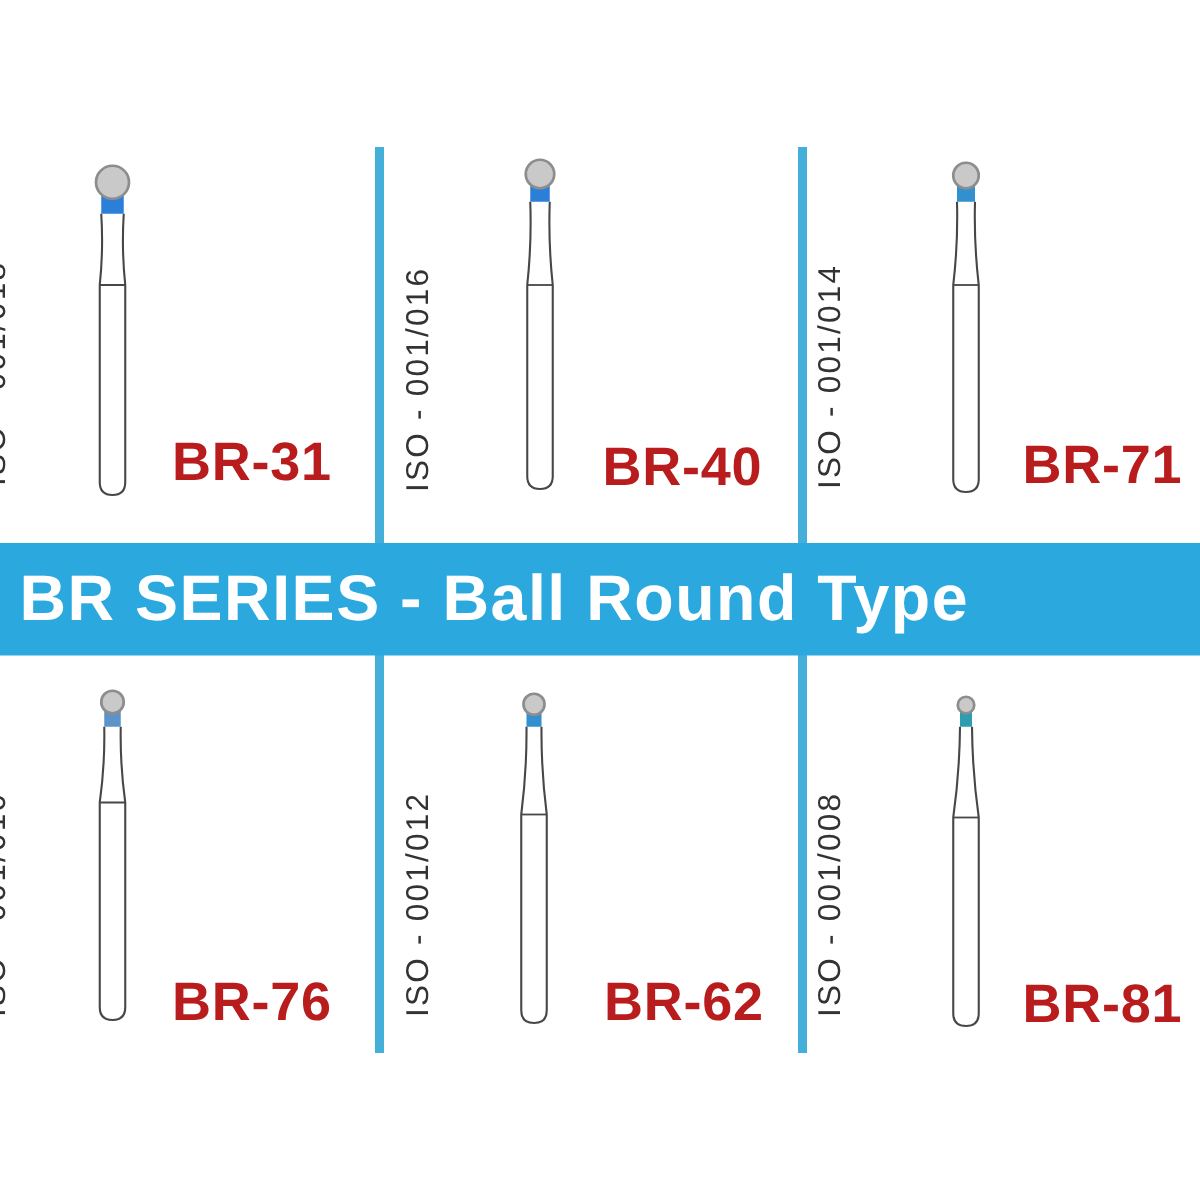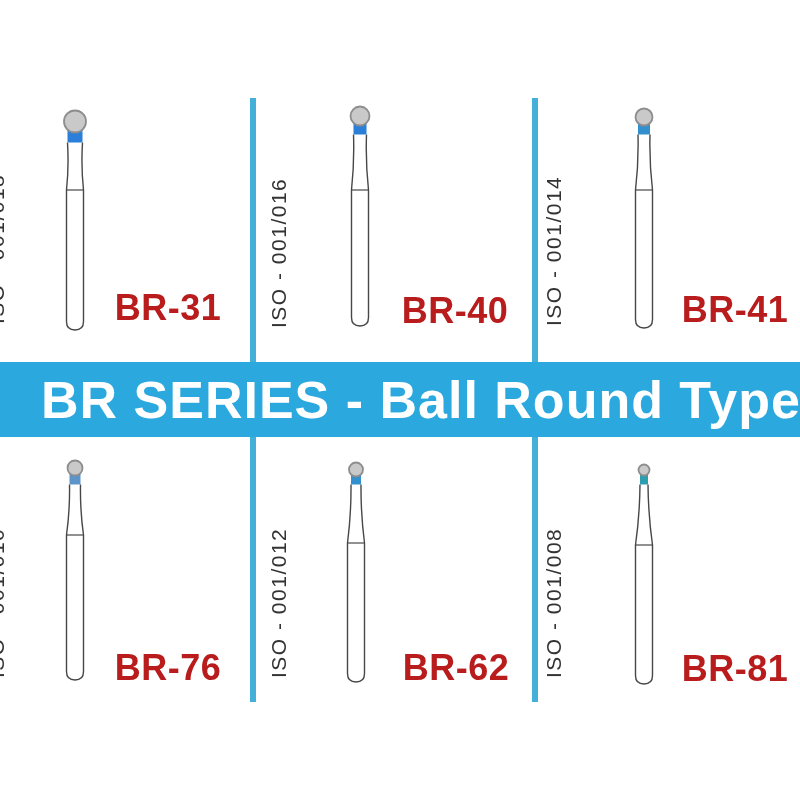--- a/index.html
+++ b/index.html
@@ -3,23 +3,22 @@
 <meta charset="utf-8">
 <style>
   html,body{margin:0;padding:0;background:#ffffff;}
   #stage{
     position:relative;width:800px;height:800px;background:#ffffff;overflow:hidden;
     font-family:"Liberation Sans", sans-serif;
   }
   .divider{position:absolute;}
   .banner{position:absolute;left:0;width:800px;display:flex;align-items:center;}
   .banner-title{
-    font-weight:bold;font-size:52px;letter-spacing:1px;padding-left:13px;
+    font-weight:bold;font-size:43px;letter-spacing:1px;padding-left:13px;
     white-space:nowrap;
-    margin-left:28px;
   }
   .iso{
     position:absolute;transform-origin:0 100%;transform:rotate(-90deg);
     font-size:21px;letter-spacing:1.5px;color:#333333;height:24px;line-height:24px;
     white-space:nowrap;
   }
   .code{
     position:absolute;transform:translate(-50%,-50%);
     font-weight:bold;font-size:36px;color:#b91c1c;letter-spacing:0.5px;white-space:nowrap;
   }
@@ -60,21 +59,21 @@
   </div>
 
   <div class="cell">
     <span class="iso" style="left: 566px; top: 302px;">ISO - 001/014</span>
     <div class="bur" style="left: 622px; top: 106px;"><svg width="44" height="226" viewBox="0 0 44 226" xmlns="http://www.w3.org/2000/svg">
           <path d="M 16 28.5 Q 16.75 56.25 13.5 84 L 13.5 213.5 Q 13.5 222 22 222 Q 30.5 222 30.5 213.5 L 30.5 84 Q 27.25 56.25 28 28.5" fill="#ffffff" stroke="#474747" stroke-width="1.4" stroke-linejoin="round"></path>
           <line x1="13.5" y1="84" x2="30.5" y2="84" stroke="#474747" stroke-width="1.2"></line>
           <rect x="16" y="16.5" width="12" height="12" fill="#3390CE"></rect>
           <circle cx="22" cy="11" r="8.5" fill="#c9c9c9" stroke="#8d8d8d" stroke-width="1.8"></circle>
         </svg></div>
-    <span class="code" style="left: 735px; top: 310px;">BR-41</span>
+    <span class="code" style="left: 735px; top: 310px;">BR-71</span>
   </div>
 
   <div class="cell">
     <span class="iso" style="left: 9px; top: 654px;">ISO - 001/010</span>
     <div class="bur" style="left: 53px; top: 458px;"><svg width="44" height="226" viewBox="0 0 44 226" xmlns="http://www.w3.org/2000/svg">
           <path d="M 16.5 26.5 Q 17 51.75 13.5 77 L 13.5 213.5 Q 13.5 222 22 222 Q 30.5 222 30.5 213.5 L 30.5 77 Q 27 51.75 27.5 26.5" fill="#ffffff" stroke="#474747" stroke-width="1.4" stroke-linejoin="round"></path>
           <line x1="13.5" y1="77" x2="30.5" y2="77" stroke="#474747" stroke-width="1.2"></line>
           <rect x="16.5" y="14.5" width="11" height="12" fill="#5C93C8"></rect>
           <circle cx="22" cy="10" r="7.5" fill="#c9c9c9" stroke="#8d8d8d" stroke-width="1.8"></circle>
         </svg></div>

